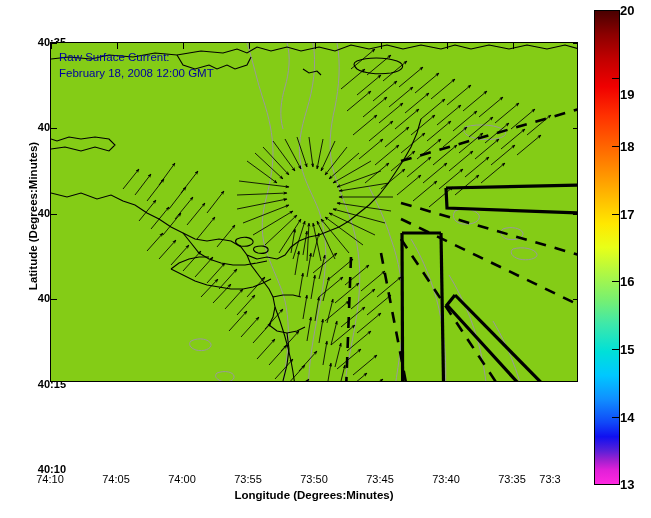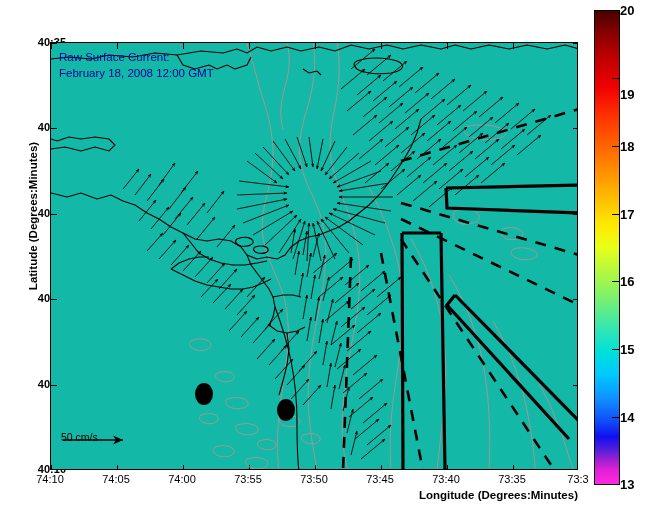--- a/index.html
+++ b/index.html
@@ -9,22 +9,22 @@
 
   
   #title{
     position:absolute; left:0; top:16px; width:600px;
     text-align:center; font-size:13.5px; font-weight:bold;
     letter-spacing:.2px; white-space:nowrap;
   }
 
   
   #plot{
-    position:absolute; left:50px; top:42px; width:528px; height:428px;
-    border:1px solid #000; box-sizing:border-box; background:#14b8a6;
+    position:absolute; left:50px; top:42px; width:528px; height:340px;
+    border:1px solid #000; box-sizing:border-box; background:#84cc16;
     overflow:hidden;
   }
   #plot svg{position:absolute;left:0;top:0;}
 
   
   #annot{
     position:absolute; left:58px; top:48px; line-height:16px;
     font-size:11.5px; white-space:nowrap; z-index:6;
   }
   #annot div{margin:0;padding:0;}
@@ -45,21 +45,21 @@
   }
 
   
   #ylabel{
     position:absolute; left:-77px; top:210px; width:220px;
     text-align:center; font-size:11.5px; font-weight:bold;
     transform:rotate(-90deg); white-space:nowrap;
   }
   #xlabel{
     position:absolute; left:50px; top:489px; width:528px;
-    text-align:right; font-size:11.5px; font-weight:bold;
+    text-align:center; font-size:11.5px; font-weight:bold;
   }
 
   
   #cbar{
     position:absolute; left:594px; top:10px; width:26px; height:475px;
     border:1px solid #000; box-sizing:border-box;
   }
   #cbar .fill{position:absolute;left:0;top:0;right:0;bottom:0;}
   .cbtick{position:absolute;left:620px;width:30px;
           font-size:13px;font-weight:bold;color:#000;}
@@ -81,21 +81,21 @@
   <div class="ytick" style="top:463px">40:10</div>
 
   <div class="xtick" style="left:20px">74:10</div>
   <div class="xtick" style="left:86px">74:05</div>
   <div class="xtick" style="left:152px">74:00</div>
   <div class="xtick" style="left:218px">73:55</div>
   <div class="xtick" style="left:284px">73:50</div>
   <div class="xtick" style="left:350px">73:45</div>
   <div class="xtick" style="left:416px">73:40</div>
   <div class="xtick" style="left:482px">73:35</div>
-  <div class="xtick" style="left:548px">73:3</div>
+  <div class="xtick" style="left:520px">73:3</div>
 
   <div id="xlabel">Longitude (Degrees:Minutes)</div>
 
   <div id="plot">
 
     <svg width="528" height="428">
       <g stroke="#000" stroke-width="1">
 
         <line x1="0" y1="0.5" x2="6" y2="0.5"></line>
         <line x1="0" y1="85.5" x2="6" y2="85.5"></line>

